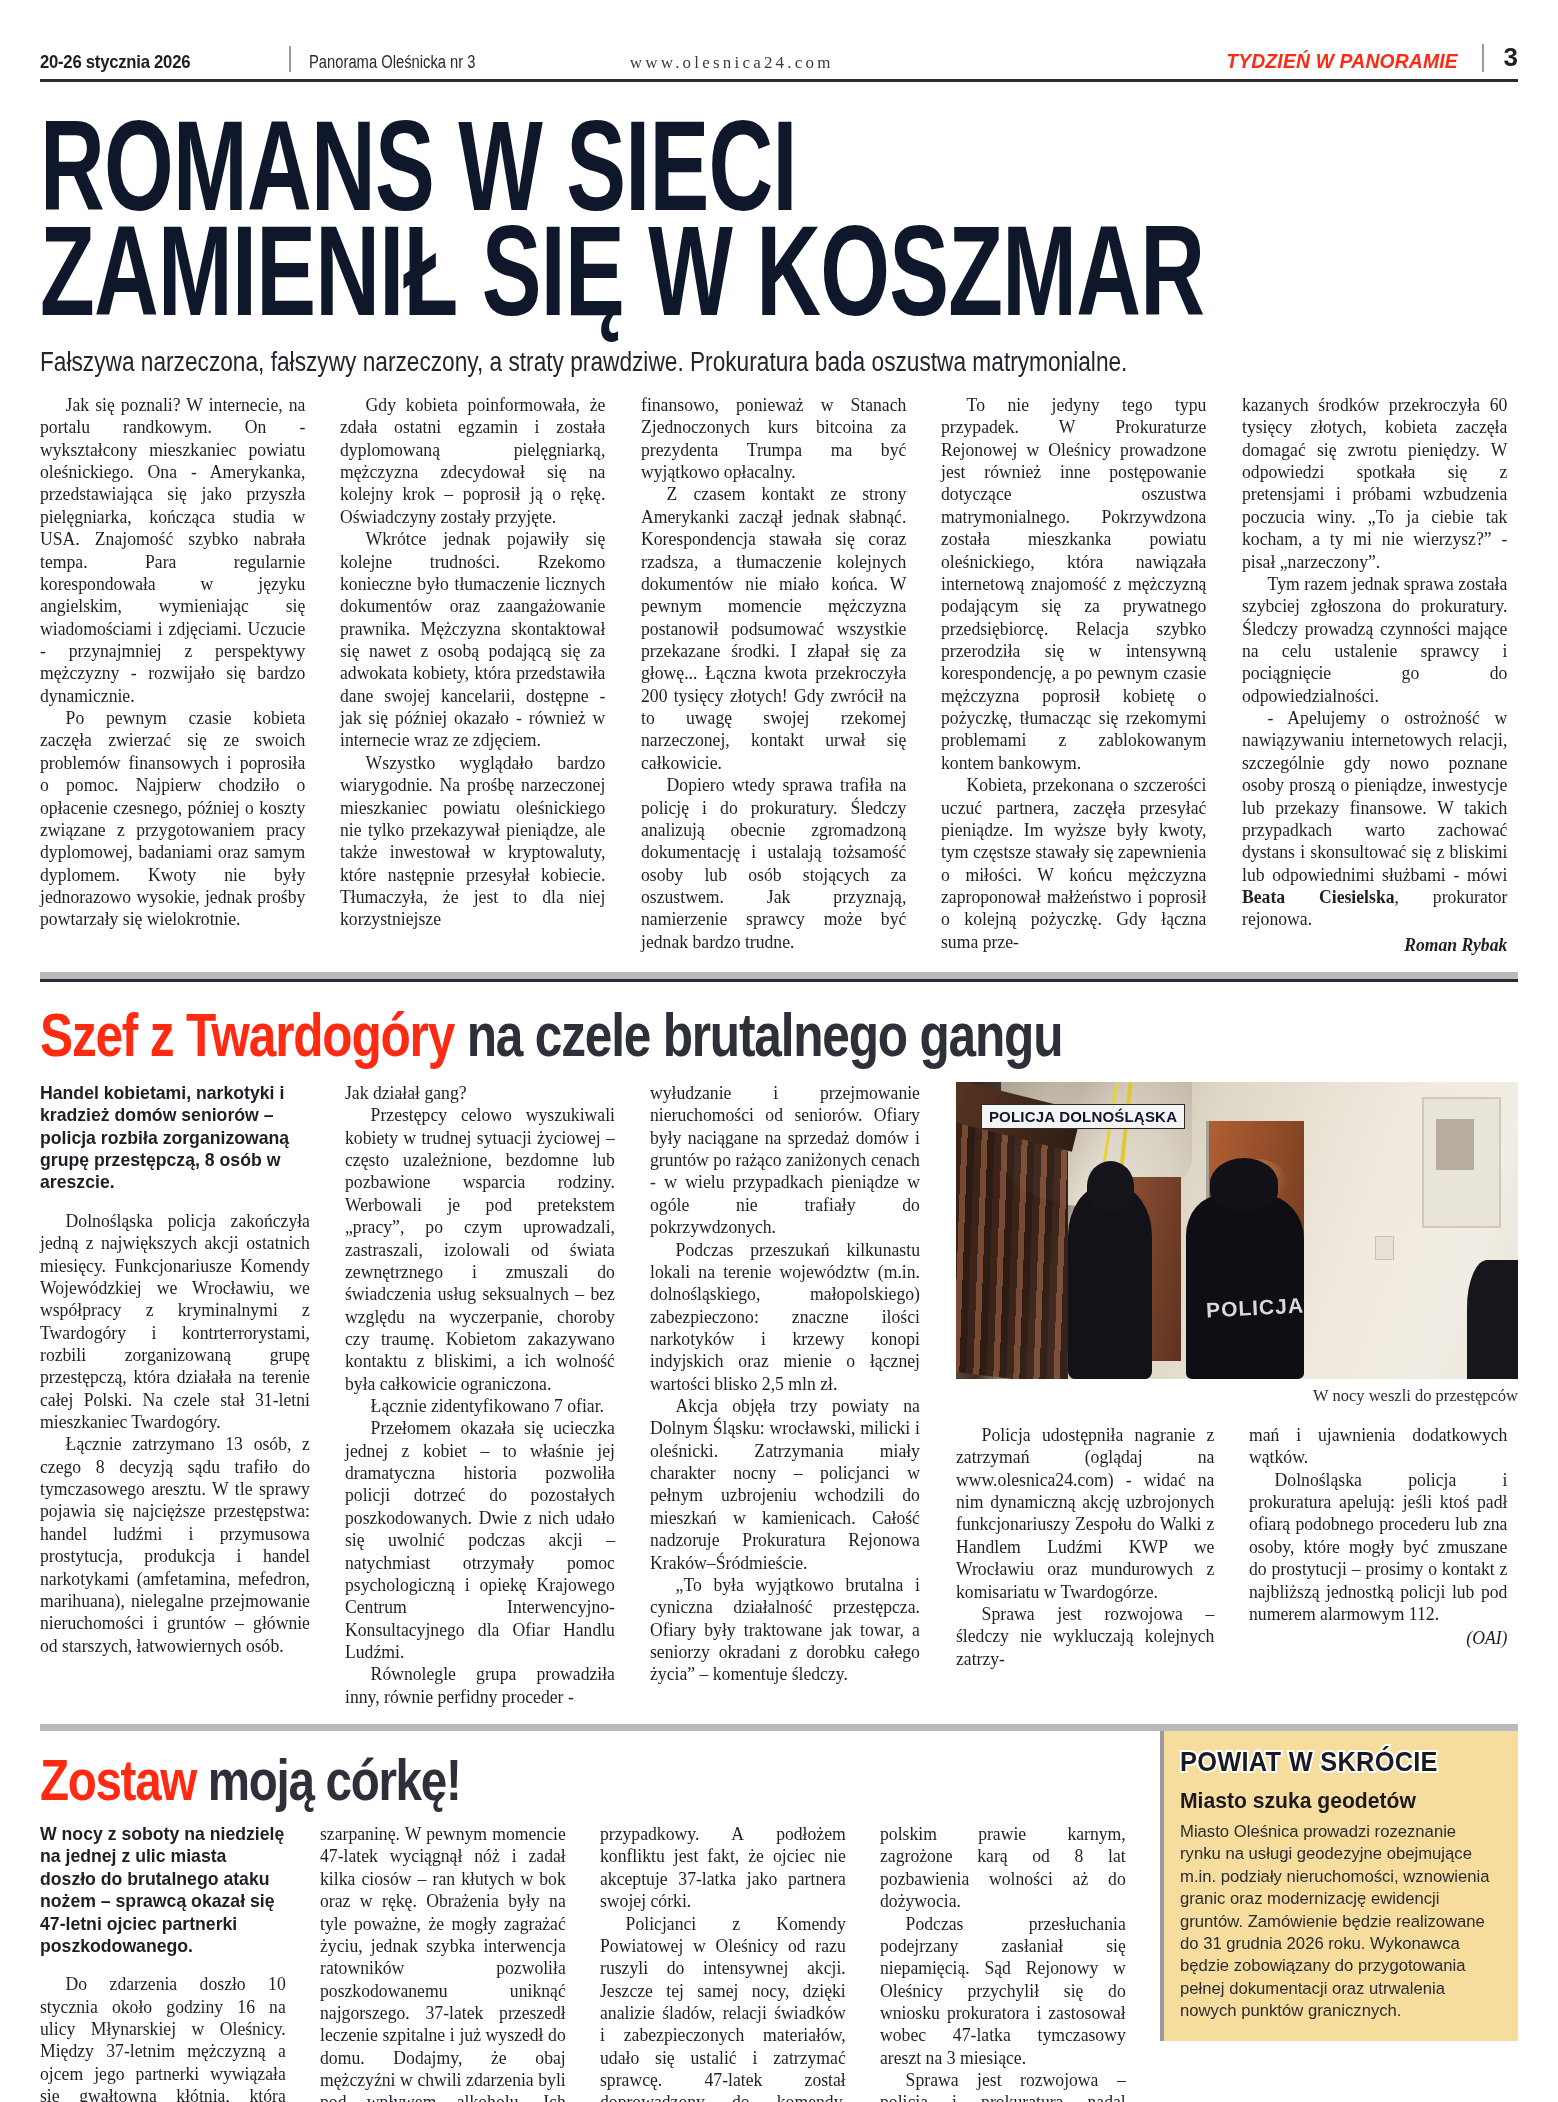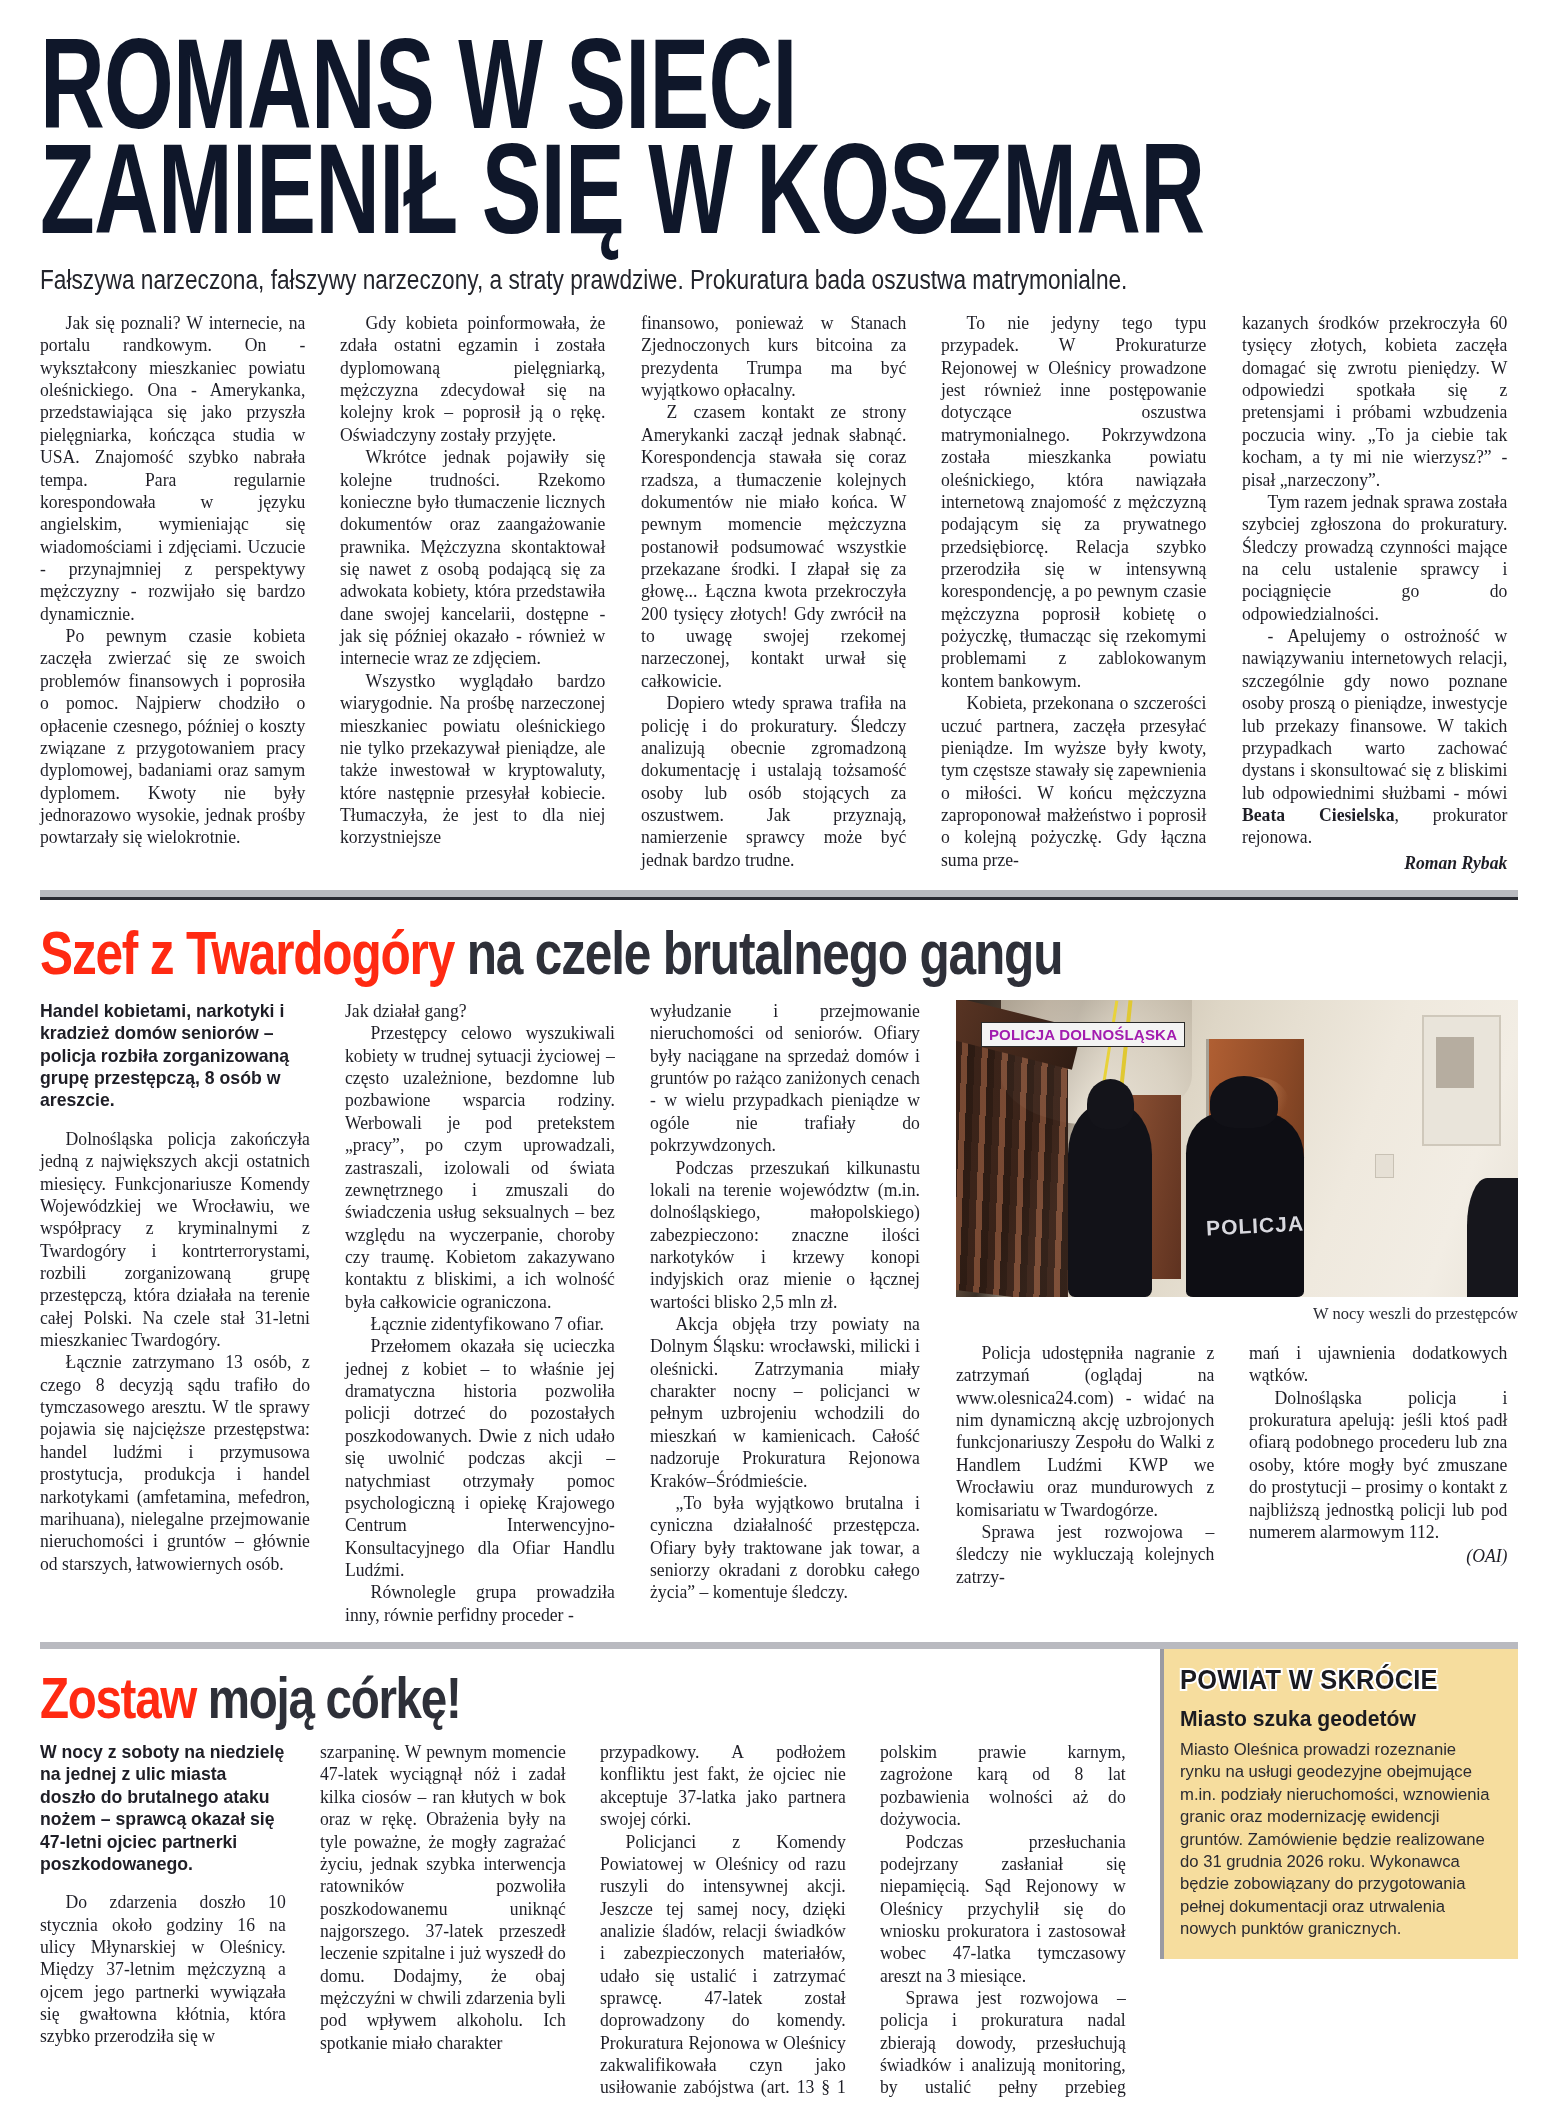--- a/index.html
+++ b/index.html
@@ -212,21 +212,21 @@
     font-weight:bold; font-size:21px; color:#d8d8de;
     letter-spacing:1px;
     transform: rotate(-3deg);
   }
   .photo .gun {
     position:absolute; right:0; top:60%; width:9%; height:40%;
     background:#16161c; border-radius:40% 0 0 0;
   }
   .photo .tag {
     position:absolute; left:4.5%; top:7.5%;
-    background:#f4f4f4; color:#a21caf;
+    background:#f4f4f4; color:#0f172a;
     font-family:"Liberation Sans", sans-serif;
     font-weight:bold; font-size:15px; letter-spacing:0.2px;
     padding:3px 7px 3px 7px;
     border:1px solid #2a2a2a;
   }
   .photo-cap {
     font-family:"Liberation Serif", serif;
     font-size:16.5px; color:#2a2b33; margin-top:7px;text-align:right;
   }
 
@@ -271,20 +271,30 @@
   }
 
   .a3-cols { display:flex; gap:24px; }
   .a3-side { flex:1 1 0; }
 </style>
 </head>
 <body>
 
 <div class="page">
 
+  <div class="masthead">
+    <div class="md-date">20-26 stycznia 2026</div>
+    <div class="md-sep"></div>
+    <div class="md-paper">Panorama Oleśnicka nr 3</div>
+    <div class="md-url">www.olesnica24.com</div>
+    <div class="md-spacer"></div>
+    <div class="md-section">TYDZIEŃ W PANORAMIE</div>
+    <div class="md-sep2"></div>
+    <div class="md-pageno">3</div>
+  </div>
 
   <div>
     <h1 class="lead-head">
       <span class="l1">ROMANS W SIECI</span>
       <span class="l2">ZAMIENIŁ SIĘ W KOSZMAR</span>
     </h1>
     <div class="lead-sub">Fałszywa narzeczona, fałszywy narzeczony, a straty prawdziwe. Prokuratura bada oszustwa matrymonialne.</div>
 
     <div class="cols">
       <div class="col">

